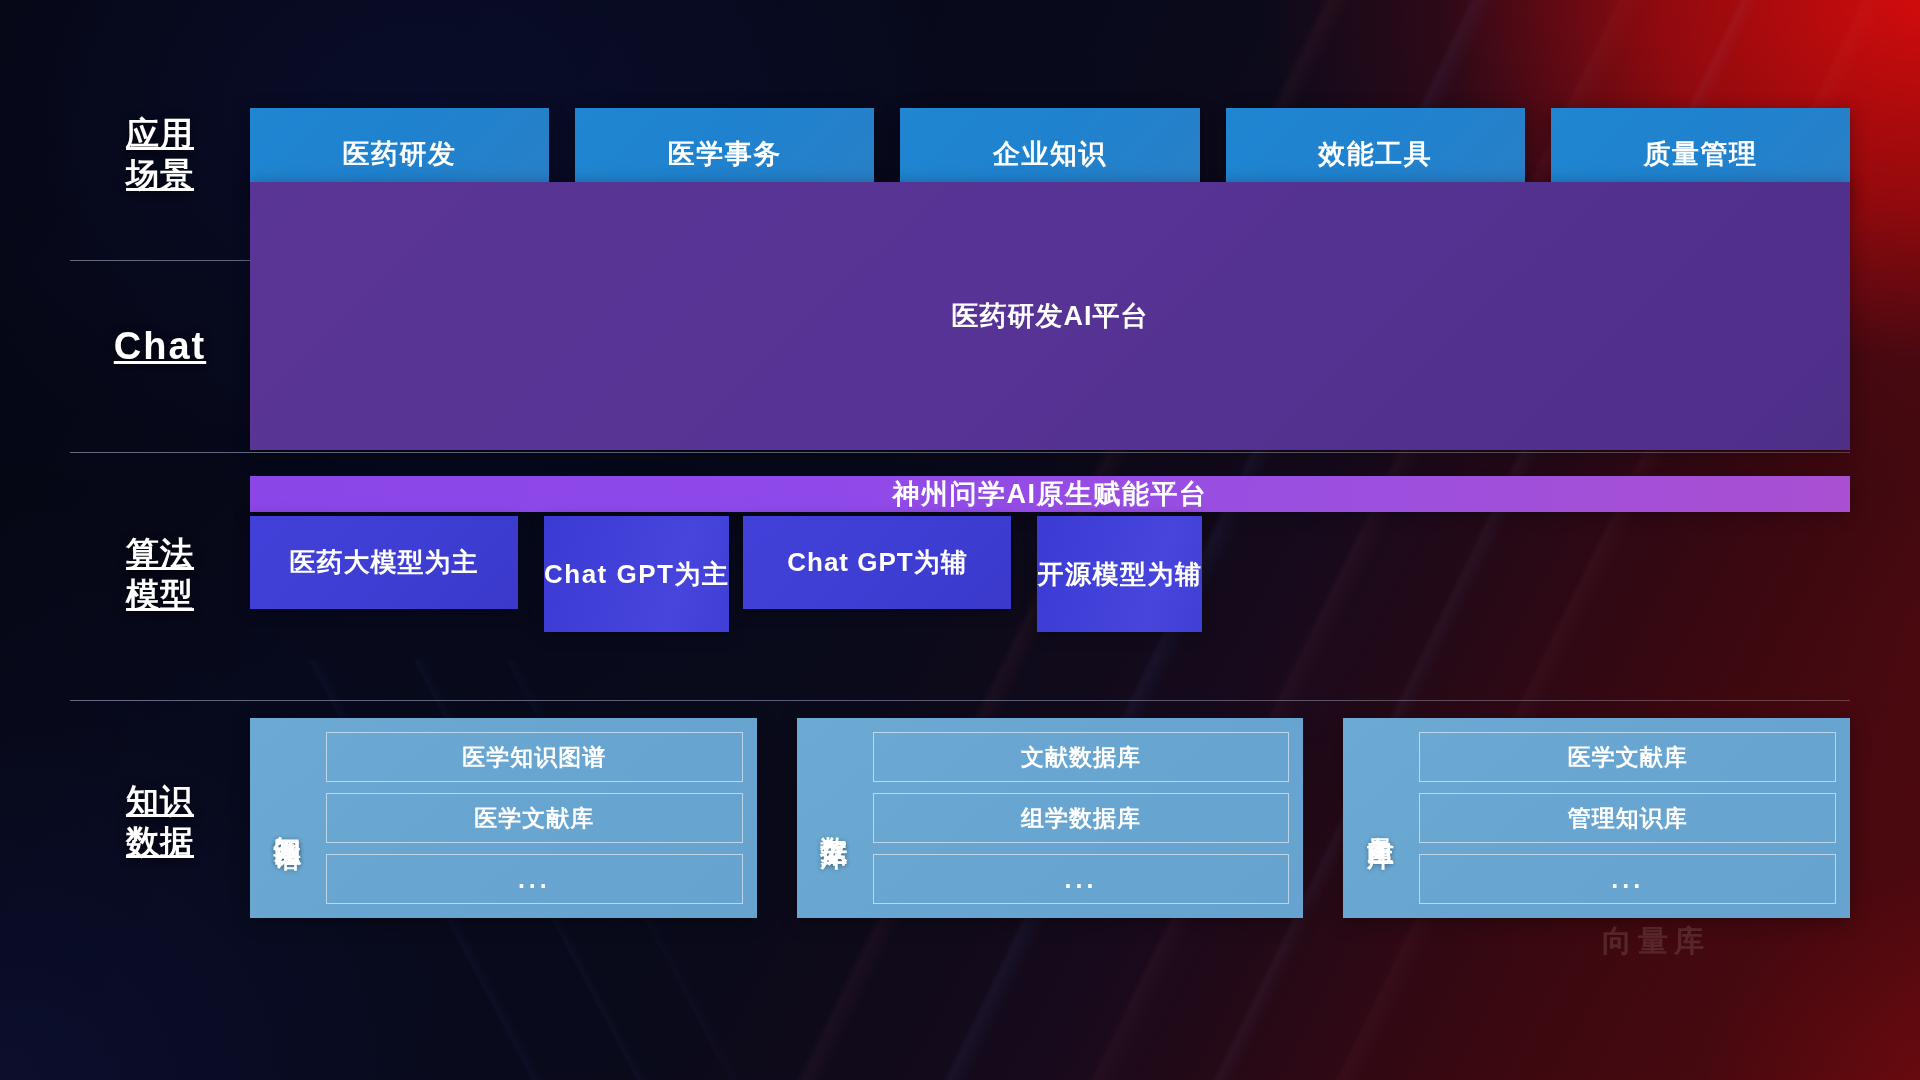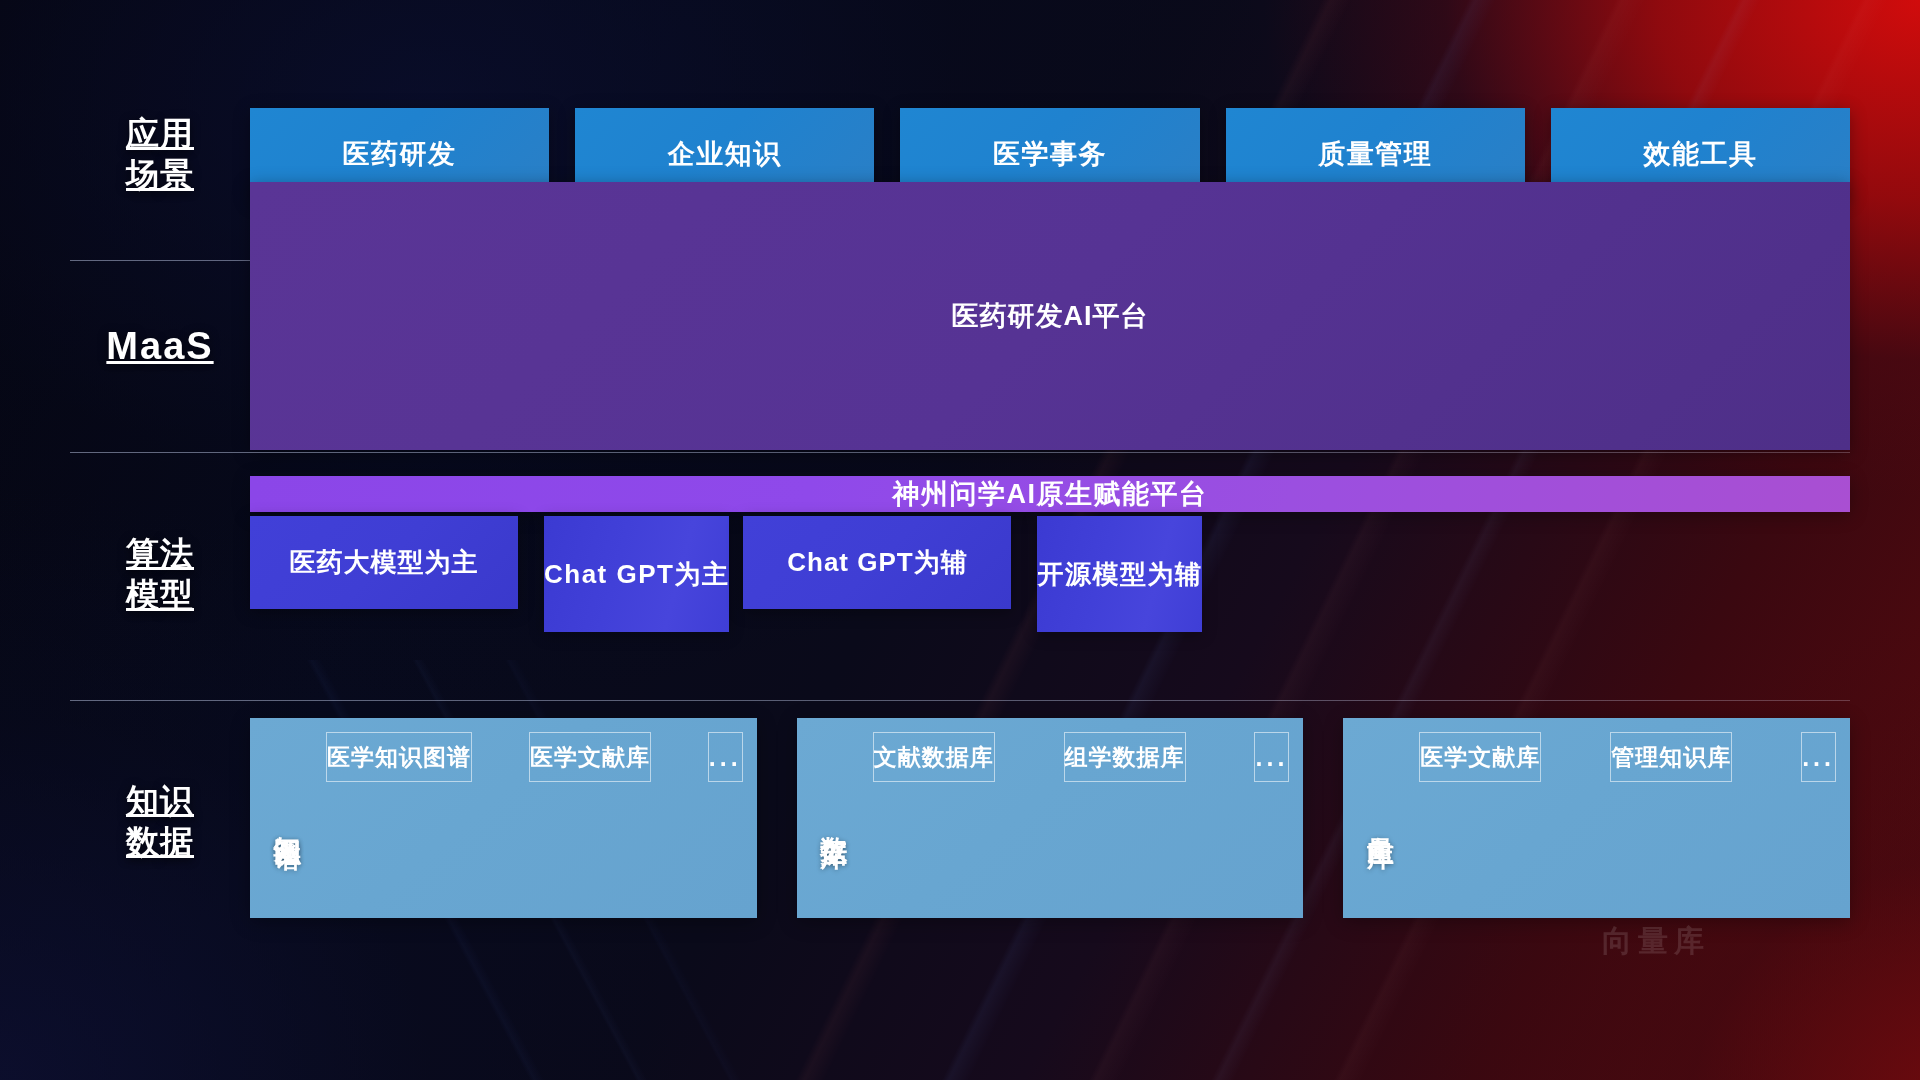--- a/index.html
+++ b/index.html
@@ -175,20 +175,21 @@
     font-size: 27px;
     font-weight: 700;
     line-height: 1.12;
     writing-mode: vertical-rl;
     letter-spacing: 2px;
     text-shadow: 0 1px 5px rgba(0,0,0,.25);
   }
   .know-items {
     flex: 1;
     display: flex;
+    flex-direction: column;
     justify-content: space-between;
     gap: 10px;
   }
   .know-item {
     height: 50px;
     border: 1px solid rgba(255,255,255,.55);
     display: flex;
     align-items: center;
     justify-content: center;
     color: #ffffff;
@@ -222,32 +223,32 @@
   <div class="streaks-bl"></div>
 
   <div class="rows">
 
     <div class="row" id="row-app">
       <div class="row-label">应用
 场景</div>
       <div class="row-body">
         <div class="app-grid">
           <div class="app-card">医药研发</div>
+          <div class="app-card">医学事务</div>
           <div class="app-card">企业知识</div>
-          <div class="app-card">医学事务</div>
+          <div class="app-card">效能工具</div>
           <div class="app-card">质量管理</div>
-          <div class="app-card">效能工具</div>
         </div>
       </div>
     </div>
 
     <div class="divider" style="top:260px"></div>
 
     <div class="row" id="row-maas">
-      <div class="row-label latin">MaaS</div>
+      <div class="row-label latin">Chat</div>
       <div class="row-body">
         <div class="maas-grid">
           <div class="maas-left">医药研发AI平台</div>
           <div class="maas-right">神州问学AI原生赋能平台</div>
         </div>
       </div>
     </div>
 
     <div class="divider" style="top:452px"></div>
 

